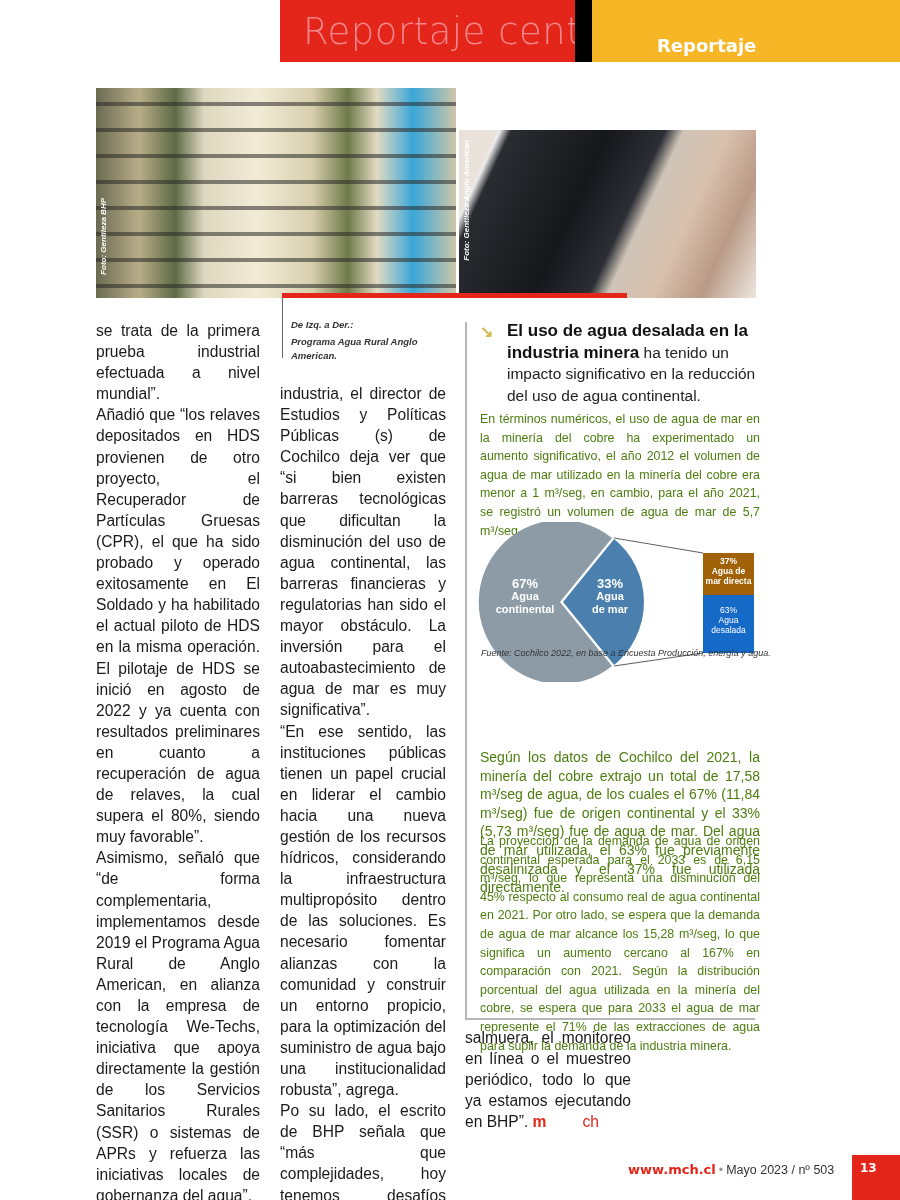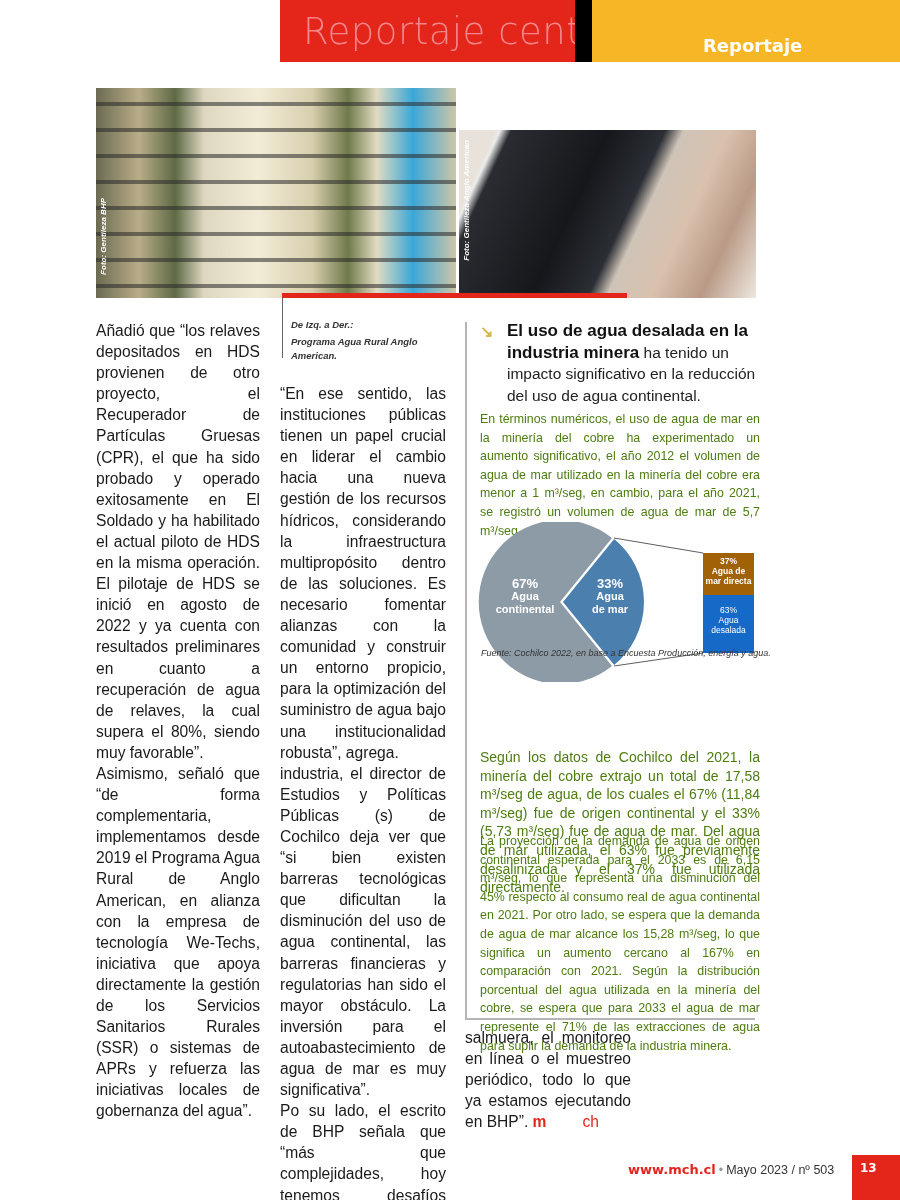--- a/index.html
+++ b/index.html
@@ -3,21 +3,21 @@
 <meta charset="utf-8">
 <style>
   html, body { margin: 0; padding: 0; background: #ffffff; }
   body { width: 900px; height: 1200px; position: relative; overflow: hidden; font-family: "Liberation Sans", sans-serif; color: #1a1a1a; }
 
   
   .hdr-red { position: absolute; left: 280px; top: 0; width: 295px; height: 62px; background: #e3251a; }
   .hdr-title { position: absolute; left: 303px; top: 10px; font-family: "DejaVu Sans", sans-serif; font-weight: 200; font-size: 37px; color: #f2868a; letter-spacing: 0.5px; white-space: nowrap; }
   .hdr-black { position: absolute; left: 575px; top: 0; width: 17px; height: 62px; background: #000; }
   .hdr-yellow { position: absolute; left: 592px; top: 0; width: 308px; height: 62px; background: #f7b626; }
-  .hdr-section { position: absolute; left: 657px; top: 35px; font-family: "DejaVu Sans", sans-serif; font-weight: bold; font-size: 18px; color: #ffffff; margin-left: 46px; }
+  .hdr-section { position: absolute; left: 657px; top: 35px; font-family: "DejaVu Sans", sans-serif; font-weight: bold; font-size: 18px; color: #ffffff; }
 
   
   .photo1 { position: absolute; left: 96px; top: 88px; width: 360px; height: 210px;
     background:
       repeating-linear-gradient(180deg, rgba(255,255,255,0) 0px, rgba(255,255,255,0) 14px, rgba(40,40,40,0.55) 14px, rgba(40,40,40,0.55) 18px, rgba(255,255,255,0) 18px, rgba(255,255,255,0) 26px),
       linear-gradient(90deg, #6b6b52 0%, #b9ad88 12%, #5d6a45 22%, #ded7c0 30%, #f2ecd7 45%, #d8cfae 60%, #6f7a4a 70%, #e2dbc2 78%, #3aa7d8 88%, #cfc6a8 100%); }
   .photo2 { position: absolute; left: 459px; top: 130px; width: 297px; height: 168px;
     background: linear-gradient(115deg, #e8e2da 0%, #e8e2da 10%, #ececec 11%, #2a2c31 14%, #15171b 40%, #2b2e34 55%, #cfc4b8 60%, #d9c1ad 72%, #b99a86 85%, #eee7df 100%); }
   .photo-credit { position: absolute; writing-mode: vertical-rl; transform: rotate(180deg); font-size: 8px; font-style: italic; font-weight: bold; color: #fff; white-space: nowrap; }
   .redbar { position: absolute; left: 282px; top: 293px; width: 345px; height: 5px; background: #e3251a; }
@@ -78,28 +78,29 @@
   <div class="photo-credit" style="left:3px; top:10px;">Foto: Gentileza Anglo American</div>
 </div>
 <div class="redbar"></div>
 <div class="caption-line"></div>
 <div class="caption">
   <div>De Izq. a Der.:</div>
   <div>Programa Agua Rural Anglo American.</div>
 </div>
 
 <div class="col col1">
+  <p>se trata de la primera prueba industrial efectuada a nivel mundial”.</p>
   <p>Añadió que “los relaves depositados en HDS provienen de otro proyecto, el Recuperador de Partículas Gruesas (CPR), el que ha sido probado y operado exitosamente en El Soldado y ha habilitado el actual piloto de HDS en la misma operación. El pilotaje de HDS se inició en agosto de 2022 y ya cuenta con resultados preliminares en cuanto a recuperación de agua de relaves, la cual supera el 80%, siendo muy favorable”.</p>
   <p>Asimismo, señaló que “de forma complementaria, implementamos desde 2019 el Programa Agua Rural de Anglo American, en alianza con la empresa de tecnología We-Techs, iniciativa que apoya directamente la gestión de los Servicios Sanitarios Rurales (SSR) o sistemas de APRs y refuerza las iniciativas locales de gobernanza del agua”.</p>
 
 </div>
 
 <div class="col col2">
+  <p>industria, el director de Estudios y Políticas Públicas (s) de Cochilco deja ver que “si bien existen barreras tecnológicas que dificultan la disminución del uso de agua continental, las barreras financieras y regulatorias han sido el mayor obstáculo. La inversión para el autoabastecimiento de agua de mar es muy significativa”.</p>
   <p>“En ese sentido, las instituciones públicas tienen un papel crucial en liderar el cambio hacia una nueva gestión de los recursos hídricos, considerando la infraestructura multipropósito dentro de las soluciones. Es necesario fomentar alianzas con la comunidad y construir un entorno propicio, para la optimización del suministro de agua bajo una institucionalidad robusta”, agrega.</p>
-  <p>industria, el director de Estudios y Políticas Públicas (s) de Cochilco deja ver que “si bien existen barreras tecnológicas que dificultan la disminución del uso de agua continental, las barreras financieras y regulatorias han sido el mayor obstáculo. La inversión para el autoabastecimiento de agua de mar es muy significativa”.</p>
   <p>Po su lado, el escrito de BHP señala que “más que complejidades, hoy tenemos desafíos comunes que enfrentar como industria. Por ejemplo, avanzar en estudios de vigilancia ambiental sobre la descarga de</p>
 </div>
 
 <div class="col col3">
   <p><span>salmuera, el monitoreo en línea o el muestreo periódico, todo lo que ya estamos ejecutando en BHP”. </span><span class="mch-m">m</span><span class="mch-ch">ch</span></p>
 </div>
 
 <div class="box-left"></div>
 <div class="box-bottom"></div>
 <div class="pull">

